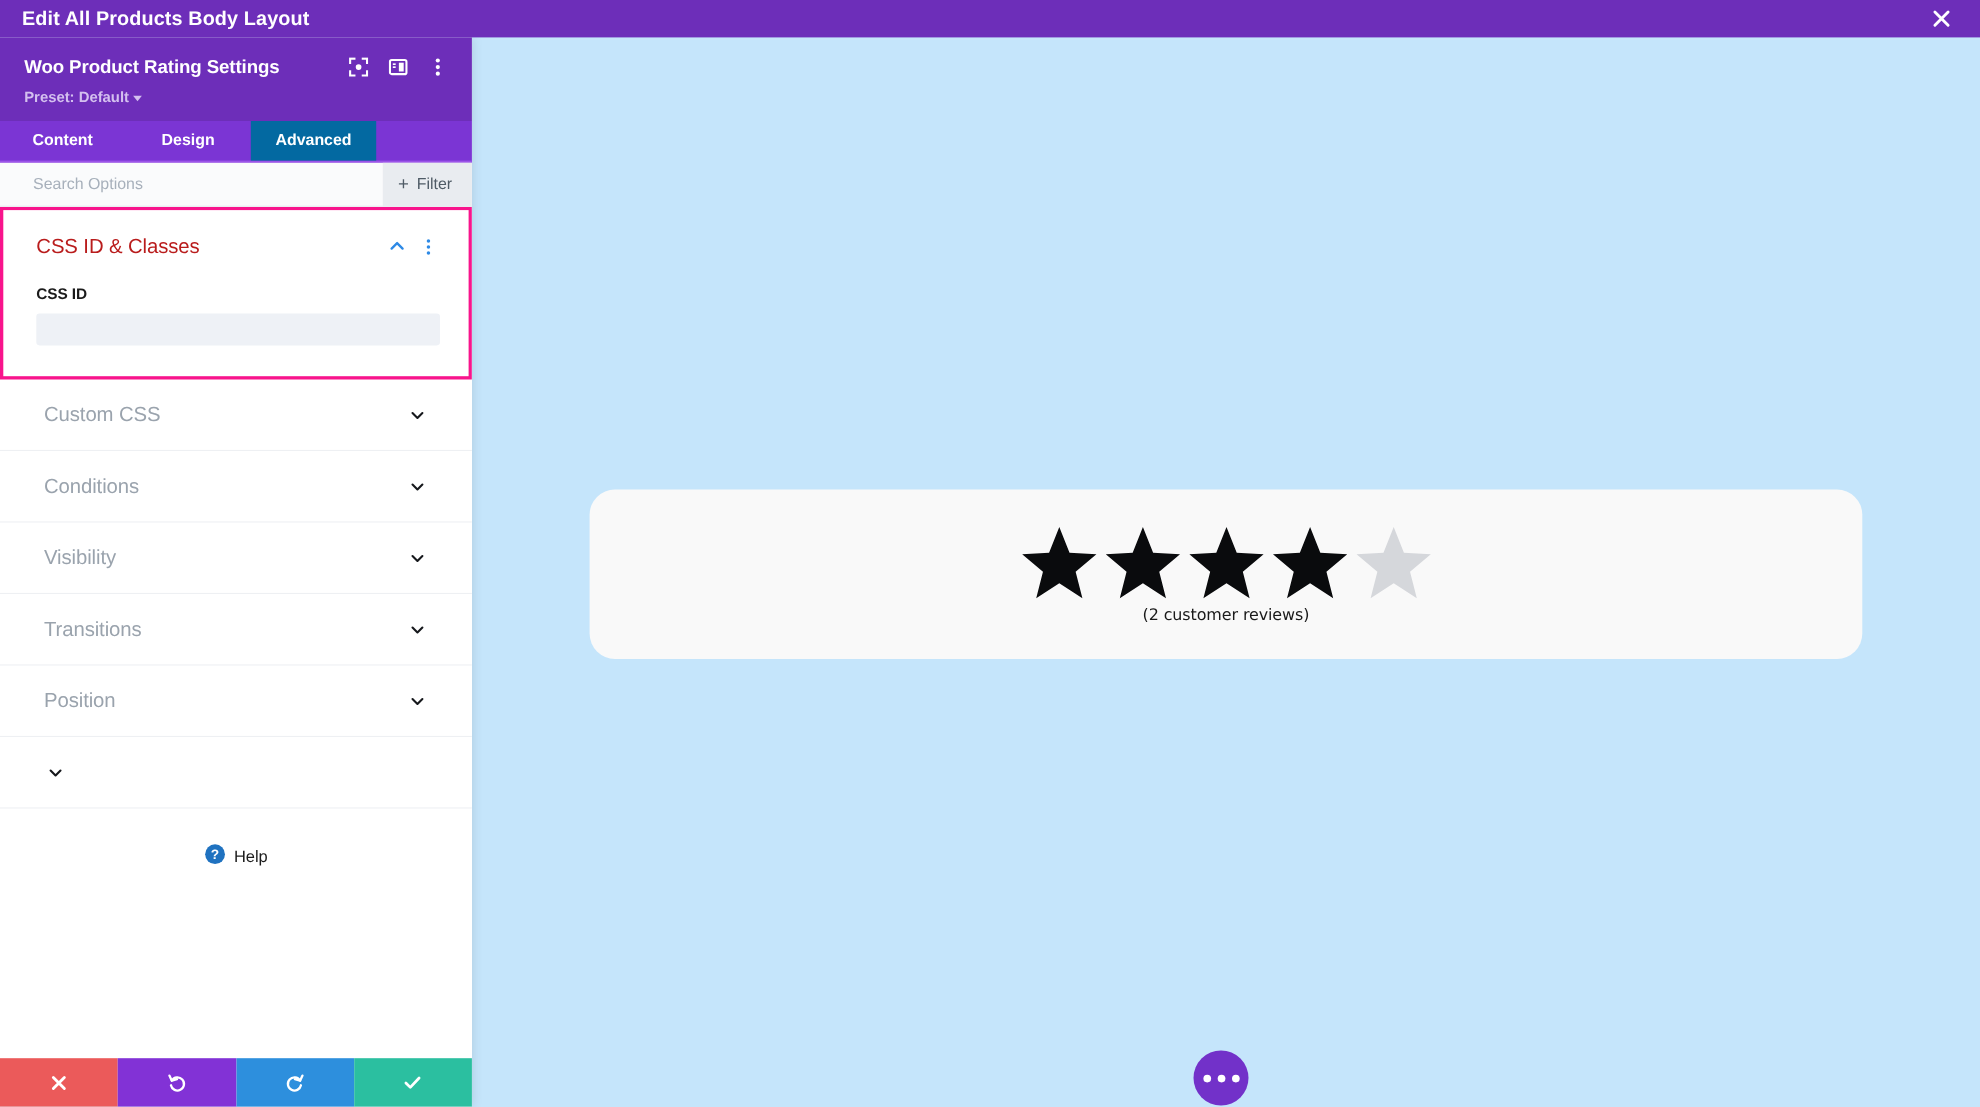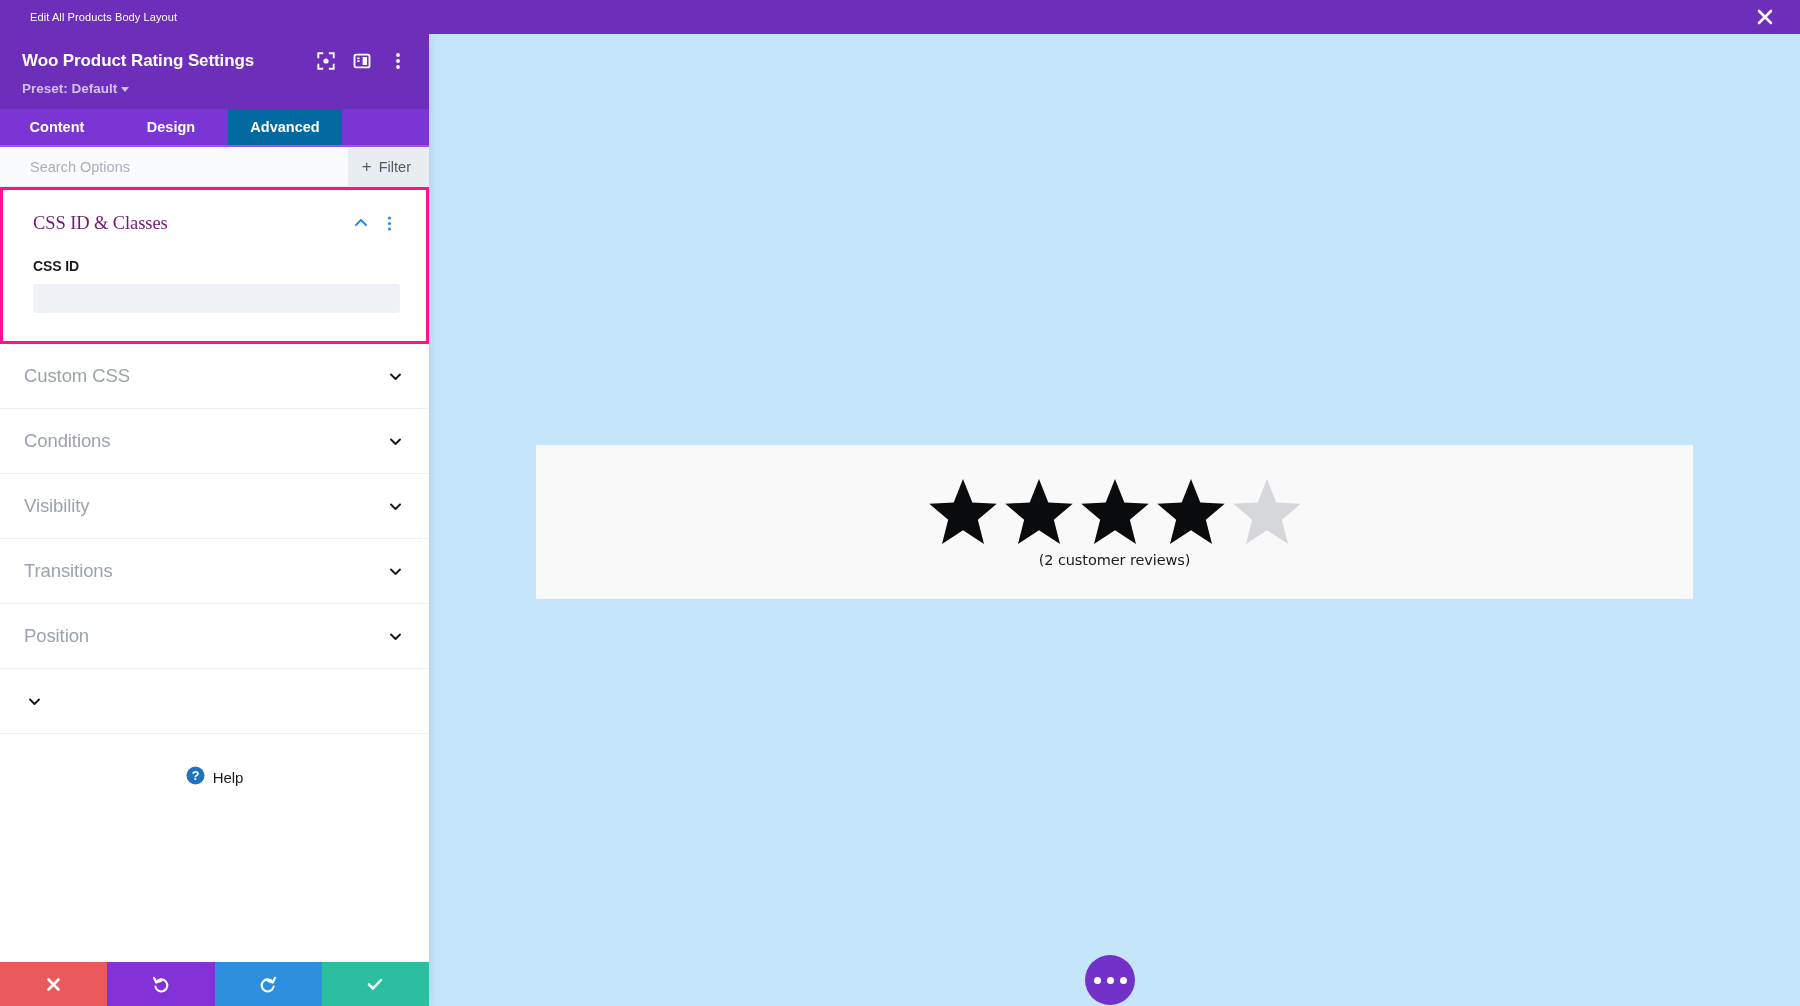--- a/index.html
+++ b/index.html
@@ -17,23 +17,23 @@
     position: absolute;
     top: 0; left: 0;
     width: 1800px; height: 34px;
     background: #6d2eb9;
     display: flex;
     align-items: center;
     z-index: 40;
   }
   #topbar .title {
     color: #ffffff;
-    font-size: 11px;
-    font-weight: normal;
-    margin-left: 30px;
+    font-size: 18px;
+    font-weight: bold;
+    margin-left: 20px;
     letter-spacing: 0.1px;
   }
   #topbar .close {
     position: absolute;
     right: 24px;
     top: 50%;
     transform: translateY(-50%);
     width: 22px; height: 22px;
     display: flex; align-items: center; justify-content: center;
     cursor: pointer;
@@ -53,20 +53,21 @@
     position: absolute;
     left: 536px;
     top: 411px;
     width: 1157px;
     height: 154px;
     background: #f9f9f9;
     display: flex;
     flex-direction: column;
     align-items: center;
     justify-content: center;
+    border-radius: 23px;
   }
   #stars {
     display: flex;
     align-items: flex-start;
     gap: 0px;
     margin-bottom: 4px;
   }
   #stars .star { display: block; }
   #review-count {
     font-size: 14.5px;
@@ -216,25 +217,24 @@
     background: #ffffff;
     margin: 0 0 0 0;
     padding: 14px 26px 28px 30px;
   }
   .section-open .sec-head {
     display: flex;
     align-items: center;
     padding: 8px 0 14px 0;
   }
   .section-open .sec-title {
-    color: #701a75;
+    color: #b91c1c;
     font-size: 18.5px;
     flex: 1 1 auto;
     letter-spacing: -0.1px;
-    font-family: Liberation Serif, serif;
   }
   .section-open .sec-ico {
     width: 22px; height: 22px;
     display: flex; align-items: center; justify-content: center;
     cursor: pointer;
     margin-left: 6px;
   }
 
   .field { margin-top: 10px; }
   .field .flabel {
@@ -255,21 +255,21 @@
     font-size: 14px;
     padding: 0 10px;
     color: #33475b;
     font-family: "Liberation Sans", sans-serif;
   }
 
   .section-row {
     display: flex;
     align-items: center;
     height: 65px;
-    padding: 0 24px;
+    padding: 0 40px;
     border-bottom: 1px solid #eef0f3;
     cursor: pointer;
   }
   .section-row .sr-title {
     flex: 1 1 auto;
     font-size: 18.5px;
     color: #9aa3ad;
     letter-spacing: -0.1px;
   }
   .section-row .sr-chev {

